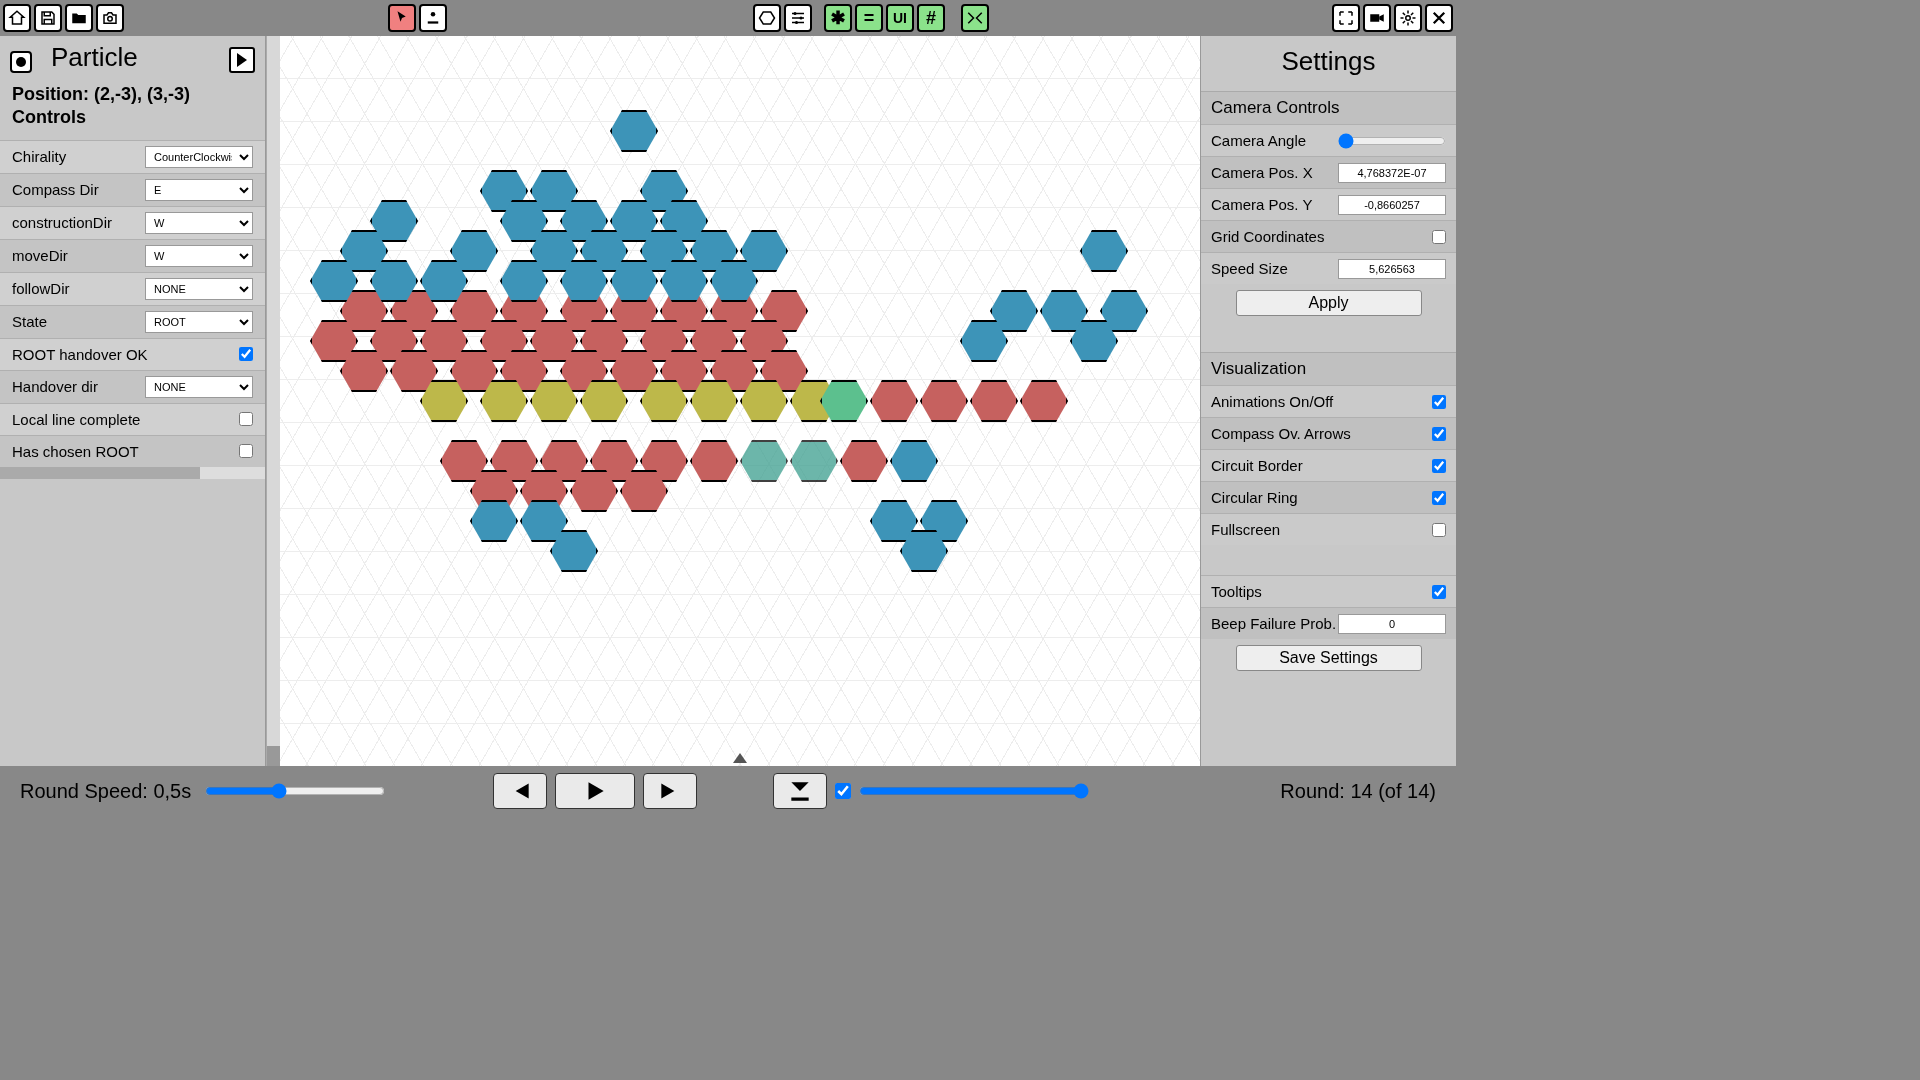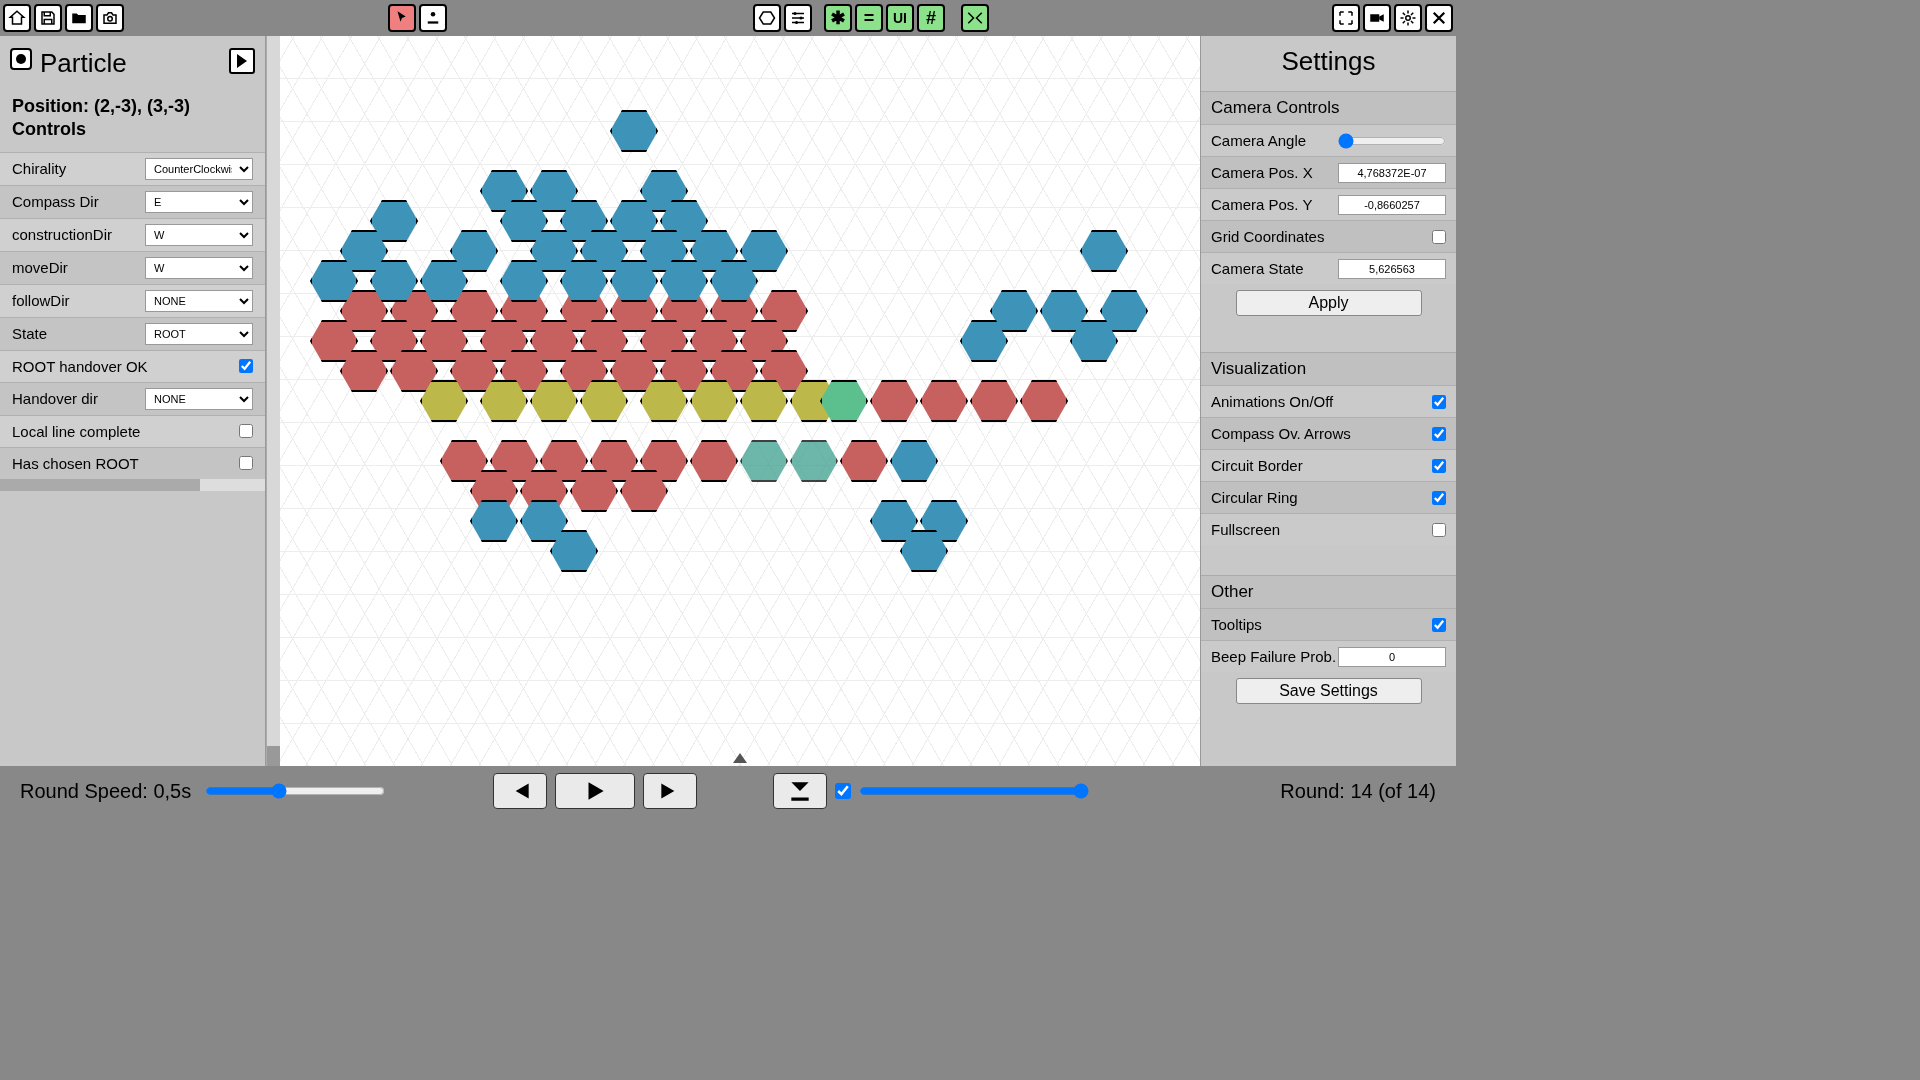--- a/index.html
+++ b/index.html
@@ -4,21 +4,21 @@
 <style>
 *{box-sizing:border-box;margin:0;padding:0;font-family:Arial,Helvetica,sans-serif}
 body{width:1456px;height:816px;background:#888;overflow:hidden;display:flex;flex-direction:column}
 .toolbar{height:36px;background:#888;display:flex;align-items:center;padding:0 3px;gap:3px}
 .tbtn{width:28px;height:28px;background:#fff;border:2px solid #000;border-radius:4px;display:flex;align-items:center;justify-content:center;cursor:pointer;font-size:18px;font-weight:bold}
 .tbtn svg{width:18px;height:18px}
 .tbtn.pink{background:#f08080}
 .tbtn.green{background:#8be28b}
 .main{flex:1;display:flex;min-height:0}
 .leftpanel{width:266px;background:#c8c8c8;display:flex;flex-direction:column;border-right:1px solid #999}
-.lp-head{display:flex;align-items:flex-start;padding:12px 10px;gap:8px}
+.lp-head{display:flex;align-items:flex-end;padding:6px 10px;gap:19px}
 .lp-dot{width:22px;height:22px;border:2px solid #000;border-radius:4px;background:#fff;display:flex;align-items:center;justify-content:center}
 .lp-dot::after{content:"";width:10px;height:10px;background:#000;border-radius:50%}
 .lp-title{font-size:26px}
 .lp-play{margin-left:auto;width:26px;height:26px;border:2px solid #000;background:#fff;border-radius:3px;display:flex;align-items:center;justify-content:center;cursor:pointer}
 .lp-play::after{content:"";border-left:10px solid #000;border-top:7px solid transparent;border-bottom:7px solid transparent}
 .lp-pos{padding:4px 12px 10px;font-weight:bold;font-size:18px;line-height:1.3}
 .lp-rows{display:flex;flex-direction:column}
 .lp-row{display:flex;align-items:center;padding:5px 12px;border-top:1px solid #b0b0b0;font-size:15px;min-height:32px}
 .lp-row:nth-child(odd){background:#d0d0d0}
 .lp-row:nth-child(even){background:#c4c4c4}
@@ -320,21 +320,21 @@
       </div>
     <div class="rp-row">
         <label>Camera Pos. Y</label>
         <input type="text" value="-0,8660257" style="">
       </div>
     <div class="rp-row">
         <label>Grid Coordinates</label>
         <input type="checkbox" style="">
       </div>
     <div class="rp-row">
-        <label>Camera State</label>
+        <label>Speed Size</label>
         <input type="text" value="5,626563" style="">
       </div>
     <div class="rp-btn">Apply</div>
     <div class="rp-gap"></div>
     <div class="rp-section">Visualization</div>
     <div id="viz-rows">
         <div class="rp-row">
           <label>Animations On/Off</label>
           <input type="checkbox" checked="" style="">
         </div>
@@ -349,21 +349,20 @@
         <div class="rp-row">
           <label>Circular Ring</label>
           <input type="checkbox" checked="" style="">
         </div>
         <div class="rp-row">
           <label>Fullscreen</label>
           <input type="checkbox" style="">
         </div>
       </div>
     <div class="rp-gap"></div>
-    <div class="rp-section">Other</div>
     <div class="rp-row">
         <label>Tooltips</label>
         <input type="checkbox" checked="" style="">
       </div>
     <div class="rp-row">
         <label>Beep Failure Prob.</label>
         <input type="text" value="0" style="">
       </div>
     <div class="rp-btn">Save Settings</div>
   </div>

